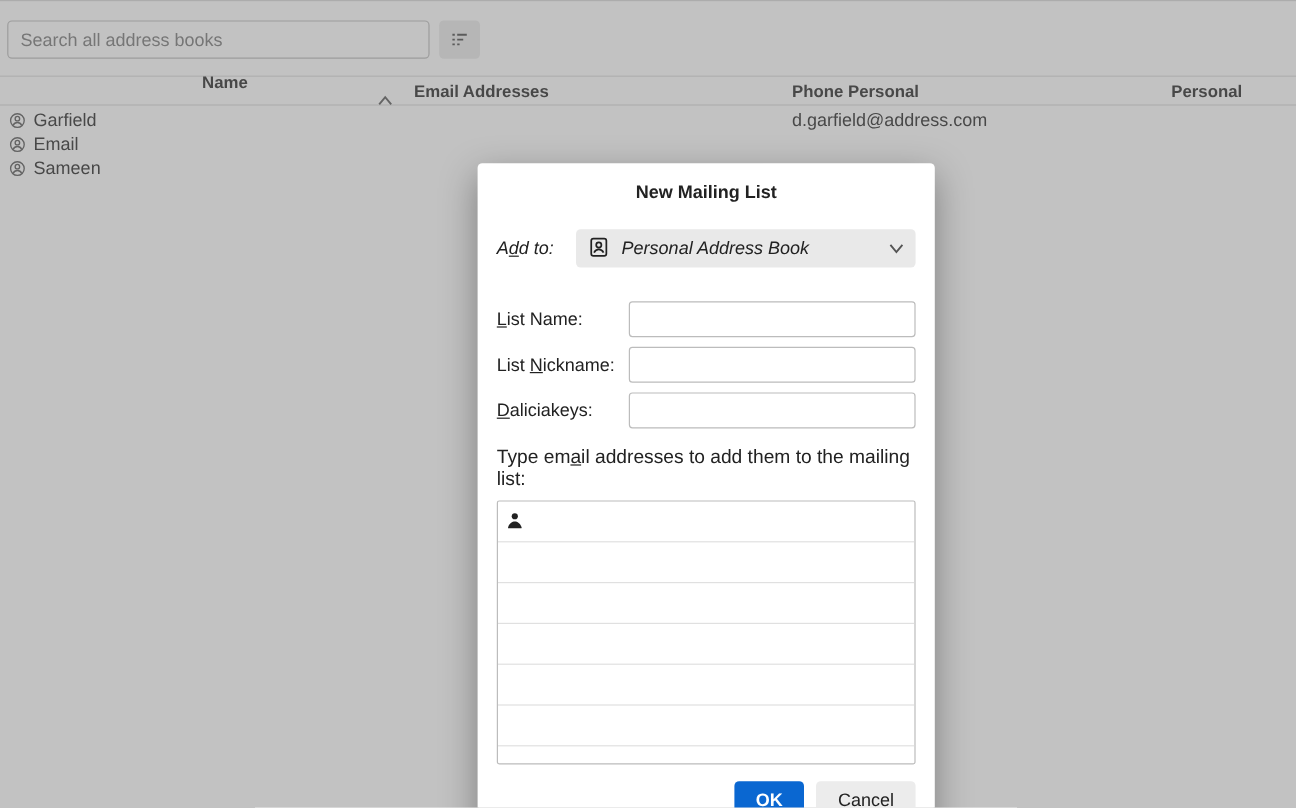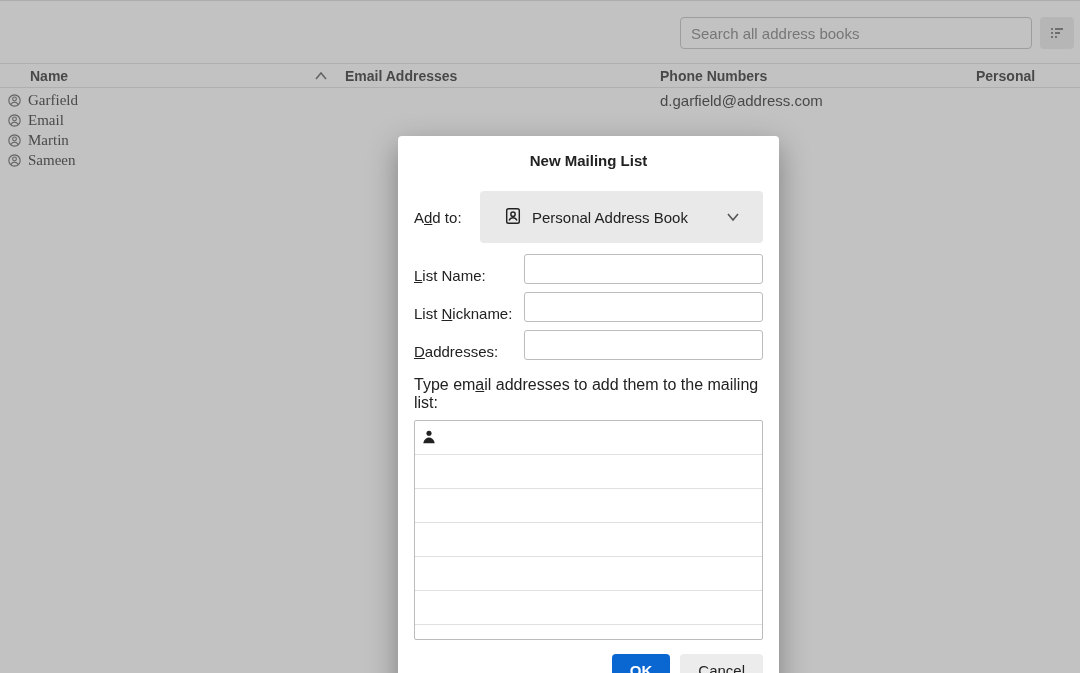--- a/index.html
+++ b/index.html
@@ -21,21 +21,20 @@
       height: 3px;
     }
 
     
     .toolbar {
       display: flex;
       align-items: center;
       gap: 8px;
       padding: 14px 6px 14px 6px;
       border-bottom: 1px solid #dcdcdc;
-      justify-content: flex-end;
     }
     .search-input {
       width: 352px;
       height: 32px;
       border: 1px solid #bcbcbc;
       border-radius: 4px;
       padding: 0 10px;
       font-size: 15px;
       color: #333;
       background: #fff;
@@ -56,36 +55,36 @@
     
     .columns-row {
       display: flex;
       align-items: center;
       height: 24px;
       border-bottom: 1px solid #dcdcdc;
       font-size: 14px;
       font-weight: 600;
       color: #222;
     }
-    .col-name   { width: 345px; padding-left: 30px; display:flex; align-items:center; }
+    .col-name   { width: 345px; padding-left: 30px; display:flex; align-items:center;flex-direction:column; }
     .col-email  { width: 315px; }
     .col-phone  { width: 316px; }
     .col-addr   { flex: 1; }
     .sort-ind { margin-left: auto; margin-right: 18px; }
 
     
     .contacts { padding-top: 2px; }
     .row {
       display: flex;
       align-items: center;
       height: 20px;
       font-size: 15px;
     }
     .row .icon-cell { width: 28px; display:flex; align-items:center; justify-content:center; }
-    .row .name-cell { width: 317px; font-family: Liberation Serif, serif; }
+    .row .name-cell { width: 317px; }
     .row .email-cell { width: 315px; }
     .row .phone-cell { width: 316px; }
     .row .addr-cell { flex:1; }
 
     
     .dim {
       position: absolute;
       inset: 0;
       background: rgba(120,120,120,0.45);
       width: 1080px;
@@ -114,40 +113,40 @@
       align-items: center;
       margin-bottom: 10px;
     }
     .form-label {
       width: 110px;
       font-size: 15px;
     }
     .underline { text-decoration: underline; }
     .select-box {
       flex: 1;
-      height: 52px;
+      height: 32px;
       background: #e9e9e9;
       border-radius: 4px;
       display: flex;
       align-items: center;
-      padding: 0 24px;
+      padding: 0 10px;
       gap: 10px;
       cursor: pointer;
     }
     .select-text { flex: 1; font-size: 15px; }
     .text-input {
       flex: 1;
       height: 30px;
       border: 1px solid #bcbcbc;
       border-radius: 3px;
       padding: 0 8px;
       font-size: 14px;
     }
-    .addto-row { margin-bottom: 11px; }
-    .form-row.gap-sm { margin-bottom: 8px; align-items: flex-end; }
+    .addto-row { margin-bottom: 28px; font-style: italic; }
+    .form-row.gap-sm { margin-bottom: 8px; }
 
     .hint-text { font-size: 16px; margin: 16px 0 8px 0; }
 
     .email-list {
       border: 1px solid #bcbcbc;
       border-radius: 2px;
       height: 220px;
       overflow: hidden;
     }
     .email-line {
@@ -198,21 +197,21 @@
 <div class="columns-row">
   <div class="col-name">
     <span>Name</span>
     <span class="sort-ind">
       <svg width="12" height="10" viewBox="0 0 12 10">
           <path d="M1 8 L6 2 L11 8" fill="none" stroke="#555" stroke-width="1.6"></path>
         </svg>
     </span>
   </div>
   <div class="col-email"><span>Email Addresses</span></div>
-  <div class="col-phone"><span>Phone Numbers</span></div>
+  <div class="col-phone"><span>Phone Personal</span></div>
   <div class="col-addr"><span>Personal</span></div>
 </div>
 
 <div class="contacts">
   <div class="row">
     <span class="icon-cell">
       <svg width="13" height="13" viewBox="0 0 16 16" fill="none" stroke="#555" stroke-width="1.4">
           <circle cx="8" cy="8" r="7"></circle>
           <circle cx="8" cy="6" r="2.3"></circle>
           <path d="M3.5 13c1-2 3-3 4.5-3s3.5 1 4.5 3"></path>
@@ -226,33 +225,20 @@
   <div class="row">
     <span class="icon-cell">
       <svg width="13" height="13" viewBox="0 0 16 16" fill="none" stroke="#555" stroke-width="1.4">
           <circle cx="8" cy="8" r="7"></circle>
           <circle cx="8" cy="6" r="2.3"></circle>
           <path d="M3.5 13c1-2 3-3 4.5-3s3.5 1 4.5 3"></path>
         </svg>
     </span>
     <span class="name-cell">Email</span>
     <span class="email-cell"></span>
-    <span class="addr-cell"></span>
-  </div>
-  <div class="row">
-    <span class="icon-cell">
-      <svg width="13" height="13" viewBox="0 0 16 16" fill="none" stroke="#555" stroke-width="1.4">
-          <circle cx="8" cy="8" r="7"></circle>
-          <circle cx="8" cy="6" r="2.3"></circle>
-          <path d="M3.5 13c1-2 3-3 4.5-3s3.5 1 4.5 3"></path>
-        </svg>
-    </span>
-    <span class="name-cell">Martin</span>
-    <span class="email-cell"></span>
-    <span class="phone-cell">com</span>
     <span class="addr-cell"></span>
   </div>
   <div class="row">
     <span class="icon-cell">
       <svg width="13" height="13" viewBox="0 0 16 16" fill="none" stroke="#555" stroke-width="1.4">
           <circle cx="8" cy="8" r="7"></circle>
           <circle cx="8" cy="6" r="2.3"></circle>
           <path d="M3.5 13c1-2 3-3 4.5-3s3.5 1 4.5 3"></path>
         </svg>
     </span>
@@ -298,21 +284,21 @@
 
   <div class="form-row gap-sm">
     <div class="form-label">
       <span>List </span><span class="underline">N</span><span>ickname:</span>
     </div>
     <input class="text-input" value="" style="">
   </div>
 
   <div class="form-row gap-sm">
     <div class="form-label">
-      <span></span><span class="underline">D</span><span>addresses:</span>
+      <span></span><span class="underline">D</span><span>aliciakeys:</span>
     </div>
     <input class="text-input" value="" style="">
   </div>
 
   <div class="hint-text">
     <span>Type em</span><span class="underline">a</span><span>il addresses to add them to the mailing list:</span>
   </div>
 
   <div class="email-list">
     <div class="email-line">

